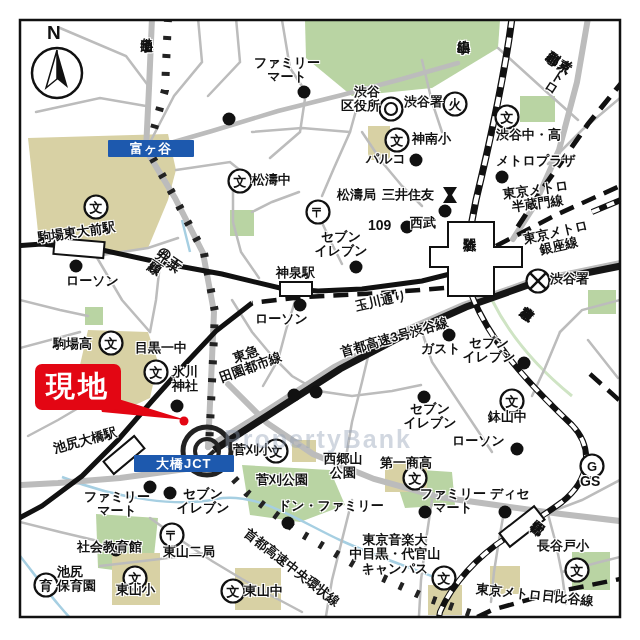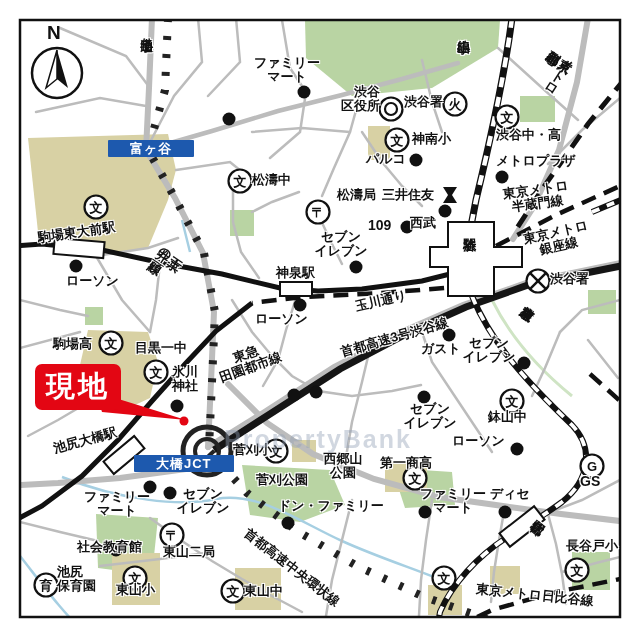--- a/index.html
+++ b/index.html
@@ -340,25 +340,28 @@
       <div class="lbl ctr" style="left: 174px; top: 487px; width: 58px;">セブン
 イレブン</div>
       <div class="lbl" style="left: 32px; top: 540px; margin-left: 45px;">社会教育館</div>
       <div class="lbl" style="left: 163px; top: 545px;">東山二局</div>
       <div class="lbl" style="left: 57px; top: 565px;">池尻
 保育園</div>
       <div class="lbl" style="left: 116px; top: 583px;">東山小</div>
       <div class="lbl" style="left: 244px; top: 584px;">東山中</div>
       <div class="lbl" style="left: 278px; top: 499px;">ドン・ファミリー</div>
       <div class="lbl" style="left: 250px; top: 526px; transform: rotate(38deg);">首都高速中央環状線</div>
+      <div class="lbl ctr" style="left: 346px; top: 533px; width: 98px;">東京音楽大
+中目黒・代官山
+キャンパス</div>
       <div class="lbl ctr" style="left: 416px; top: 487px; width: 74px;">ファミリー
 マート</div>
       <div class="lbl" style="left: 490px; top: 487px;">ディセ</div>
       <div class="lbl vert" style="left: 542px; top: 510px; transform: rotate(38deg);">代官山駅</div>
-      <div class="lbl" style="left: 566px; top: 539px;">長谷戸小</div>
+      <div class="lbl" style="left: 537px; top: 539px;">長谷戸小</div>
       <div class="lbl" style="left: 477px; top: 582px; transform: rotate(6deg);">東京メトロ日比谷線</div>
       <div class="lbl" style="left: 580px; top: 474px; font-size: 14px;">GS</div>
       <div class="lbl sign" style="left: 108px; top: 140px;">富ヶ谷</div>
       <div class="lbl sign" style="left: 134px; top: 455px;">大橋JCT</div>
     </div>
 
   <div class="north-n">N</div>
   <div class="genchi">現地</div>
   <div class="watermark">PropertyBank</div>
 </div>

